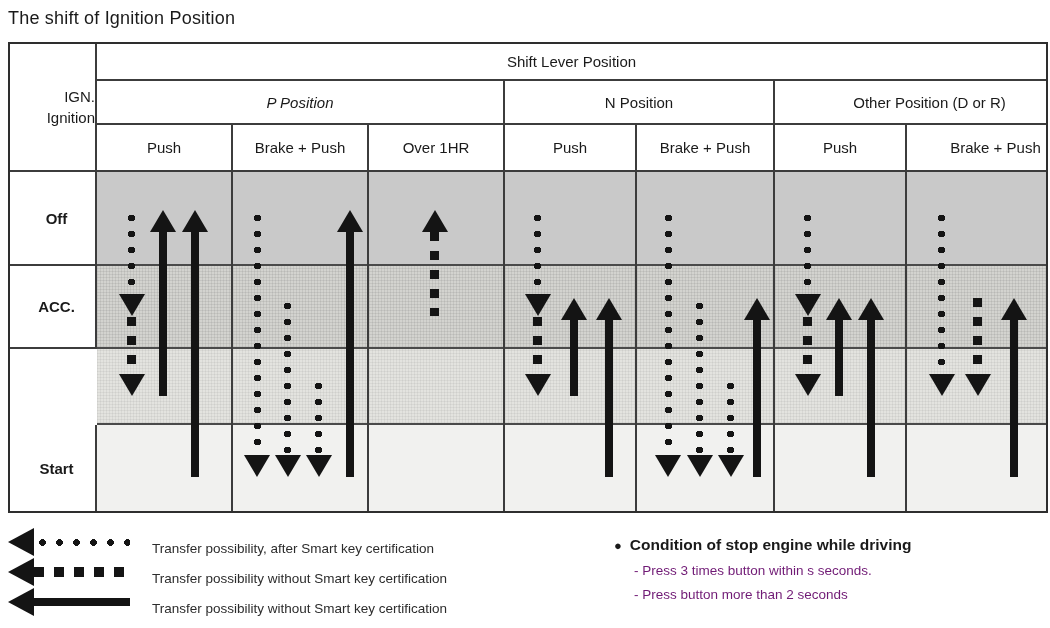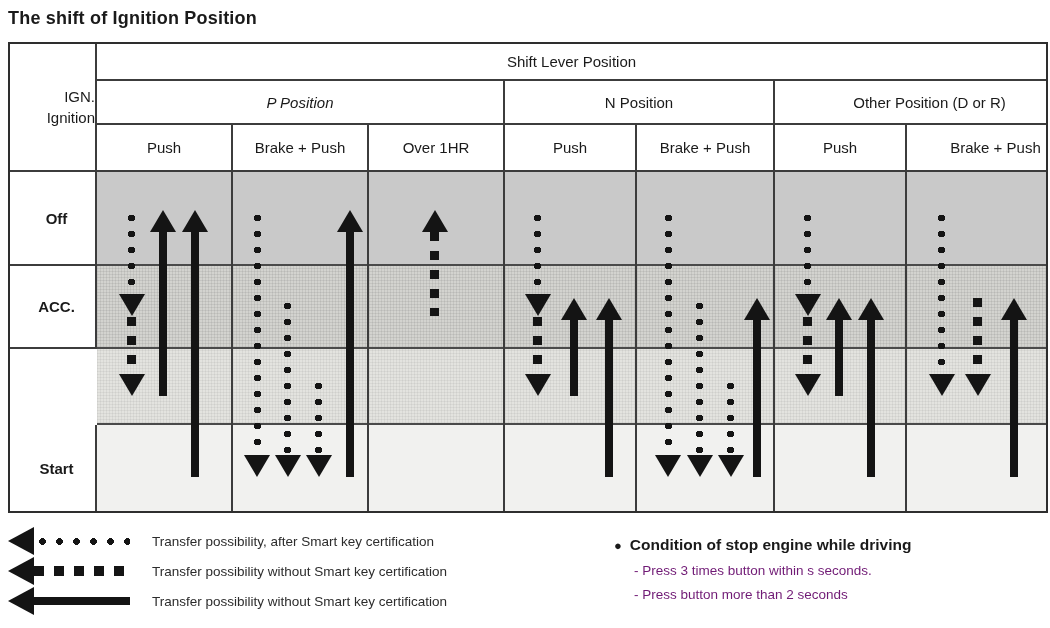--- a/index.html
+++ b/index.html
@@ -4,21 +4,21 @@
 <style>
   html,body { margin:0; padding:0; }
   body {
     width:1050px; height:628px; position:relative;
     background:#ffffff; color:#1a1a1a;
     font-family:"Liberation Sans", sans-serif;
     overflow:hidden;
   }
   .title {
     position:absolute; left:8px; top:8px;
-    font-size:18px; font-weight:bold; letter-spacing:0.2px;
+    font-size:18px; font-weight:normal; letter-spacing:0.2px;
   }
 
   
   .table {
     position:absolute; left:8px; top:42px;
     display:grid;
     grid-template-columns:87px 136px 136px 136px 132px 138px 132px 139px;
     grid-template-rows:37px 44px 47px 94px 83px 76px 86px;
     border:2px solid #2e2e2e;
     background:#ffffff;
@@ -63,21 +63,21 @@
   .aline { flex:1 1 auto; }
   .aline.solid  { width:8px; background:#141414; }
   .aline.dotted { width:9px;
     background-image:radial-gradient(circle 3.5px at 50% 50%, #141414 96%, rgba(0,0,0,0));
     background-size:9px 16px; background-repeat:repeat-y; background-position:center top; }
   .aline.dashed { width:9px;
     background-image:repeating-linear-gradient(to bottom, #141414 0 9px, rgba(0,0,0,0) 9px 19px); }
 
   
   .legend { position:absolute; left:8px; top:526px; }
-  .legend-row { display:flex; align-items:center; height:30px; }
+  .legend-row { display:flex; align-items:flex-end; height:30px; }
   .leg-sample { width:132px; display:flex; align-items:center; flex:0 0 auto; }
   .leg-head { width:0; height:0; flex:0 0 auto;
     border-top:14px solid transparent; border-bottom:14px solid transparent;
     border-right:26px solid #141414; }
   .leg-line { width:96px; flex:0 0 auto; }
   .leg-line.dotted { height:9px;
     background-image:radial-gradient(circle 3.5px at 50% 50%, #141414 96%, rgba(0,0,0,0));
     background-size:17px 9px; background-repeat:repeat-x; background-position:left center; }
   .leg-line.dashed { height:10px;
     background-image:repeating-linear-gradient(to right, #141414 0 10px, rgba(0,0,0,0) 10px 20px); }

